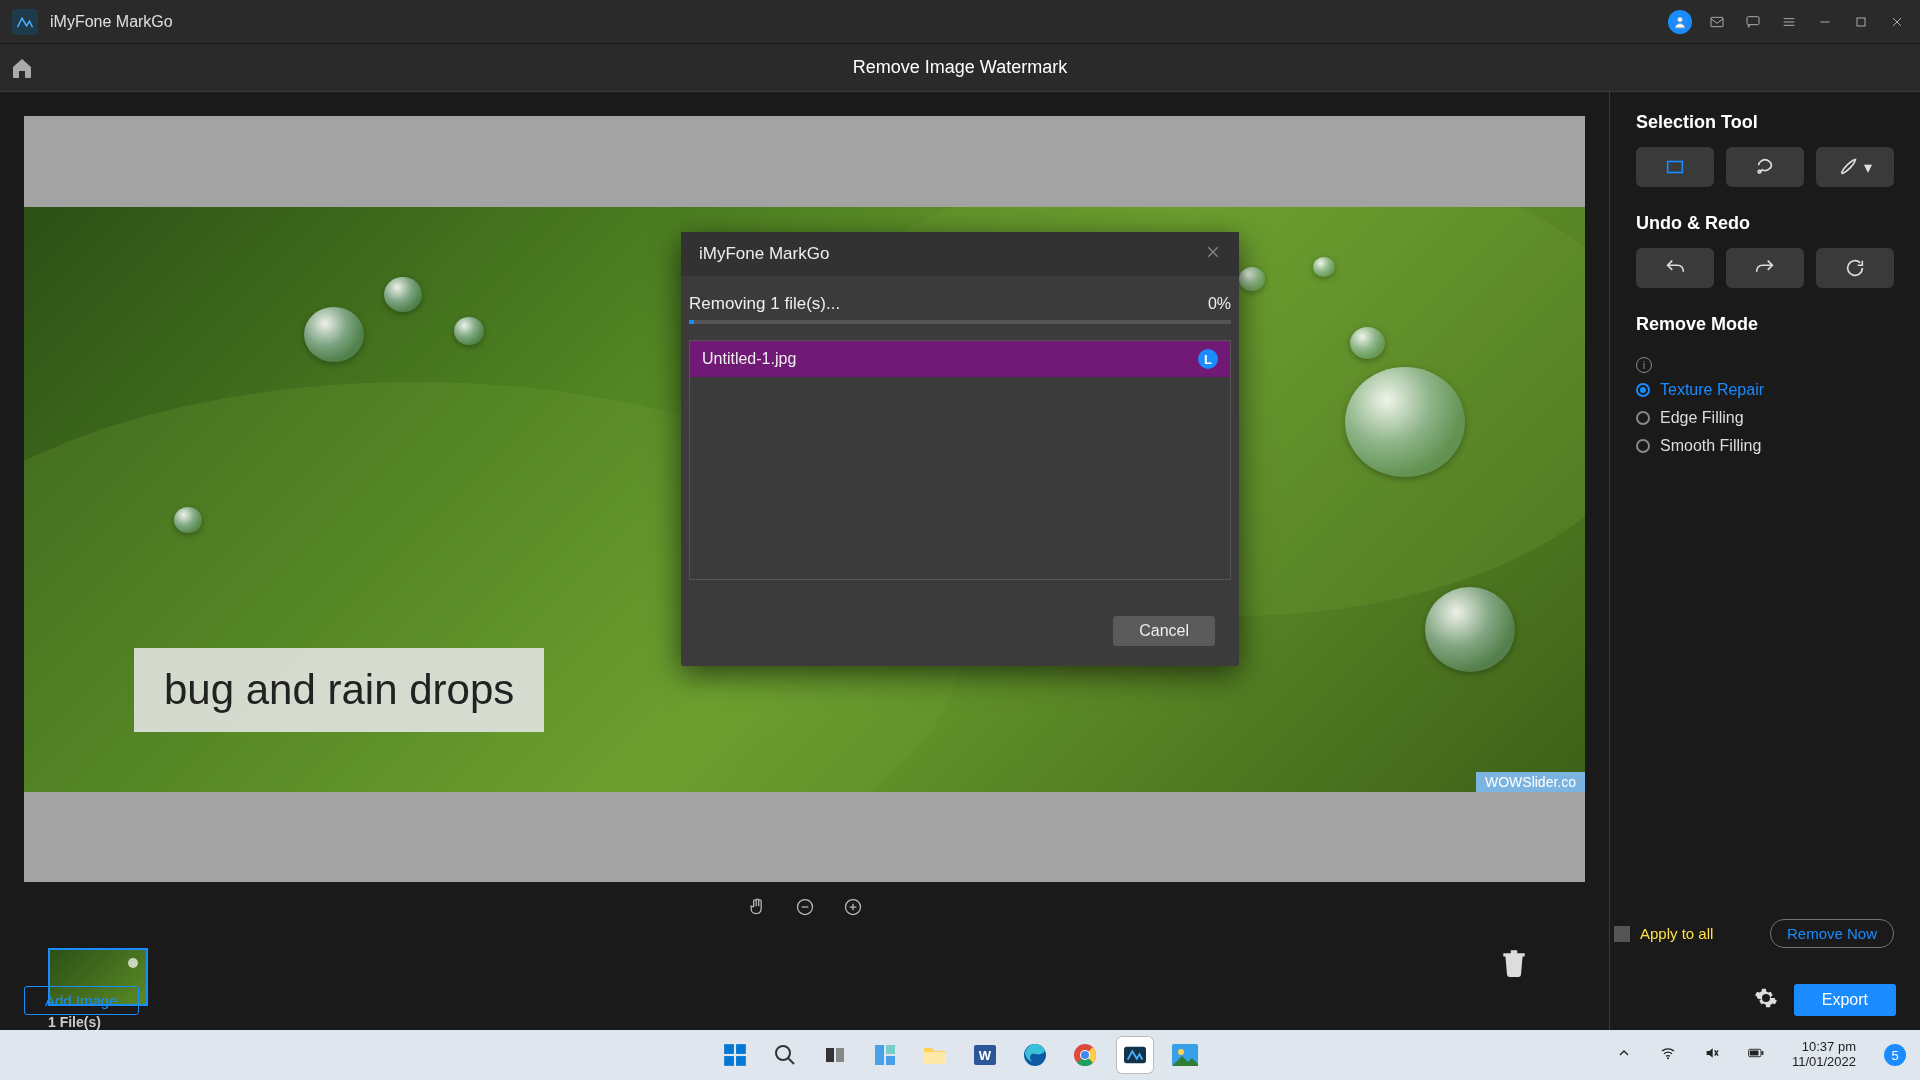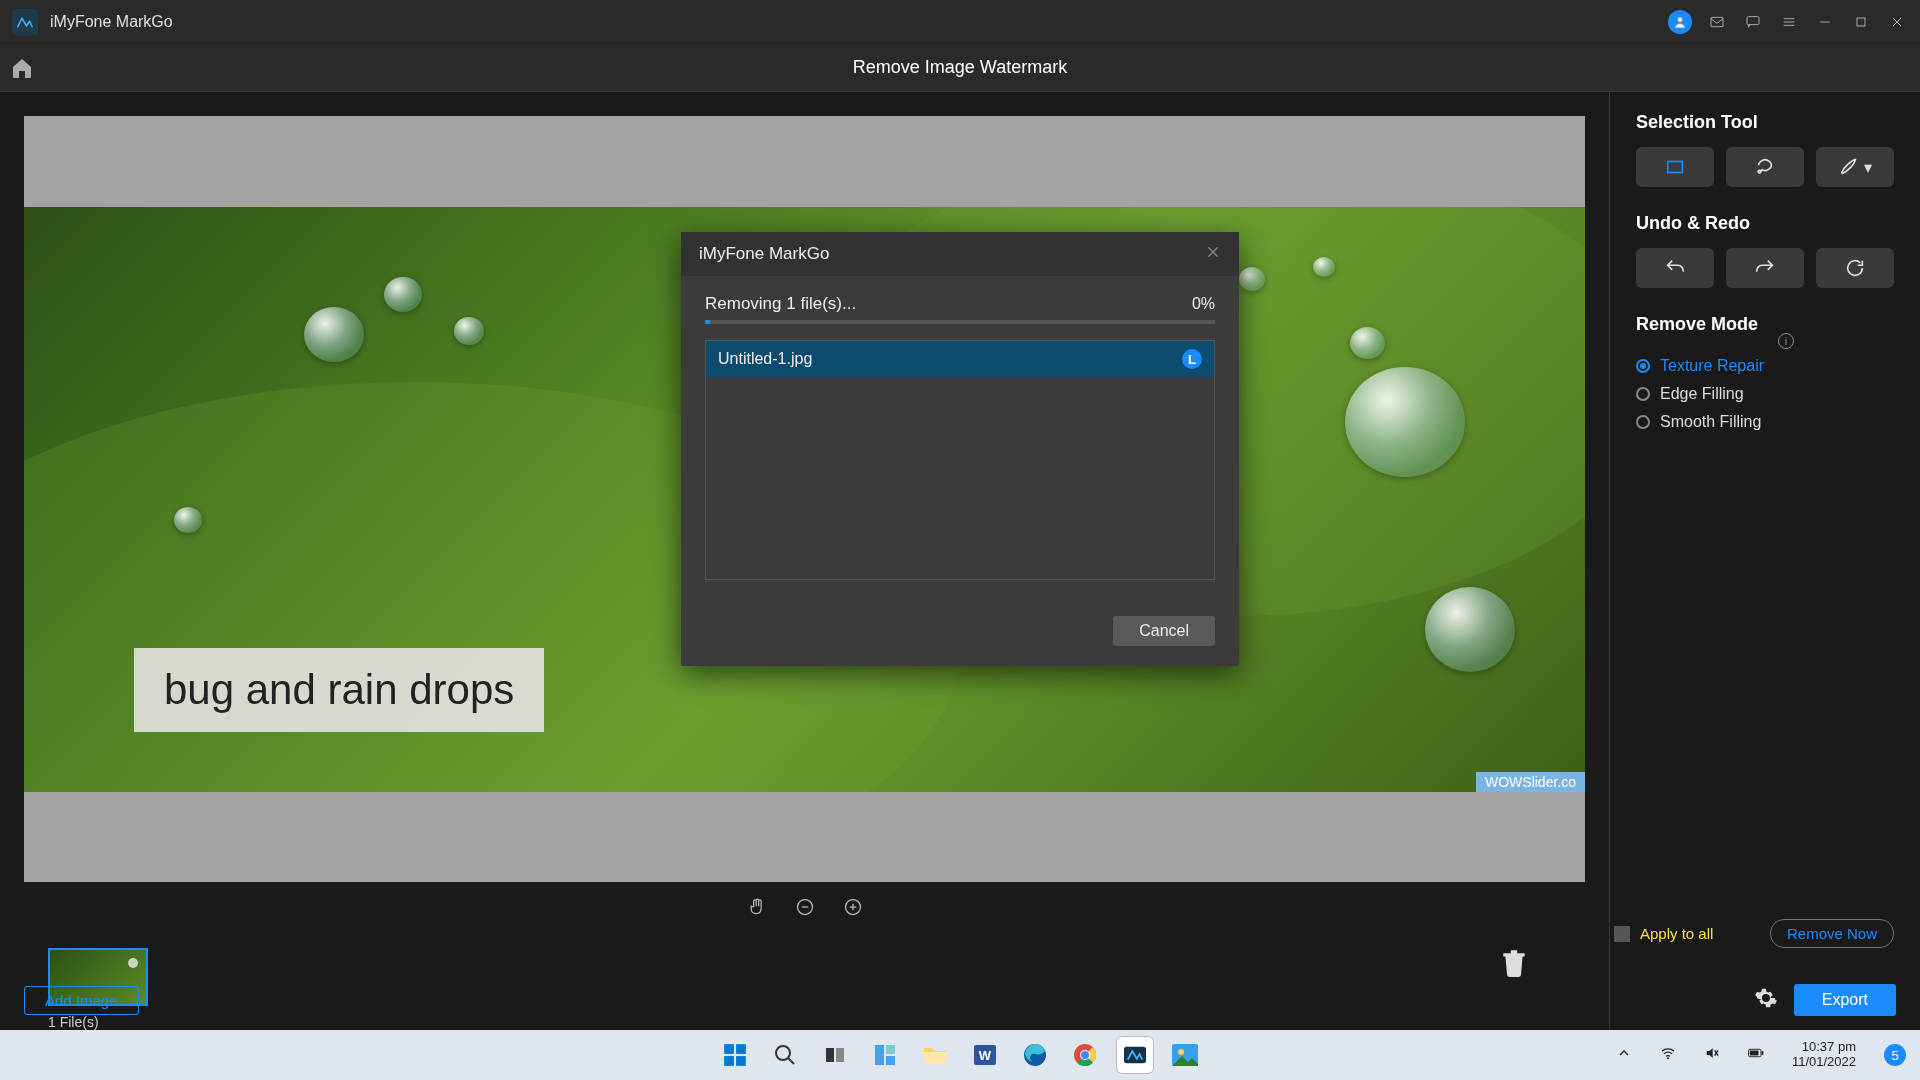--- a/index.html
+++ b/index.html
@@ -34,21 +34,21 @@
 .caption-box{position:absolute;left:110px;bottom:60px;background:rgba(230,230,230,.88);color:#222;padding:18px 30px;font-size:42px;font-weight:500;}
 .wowslider{position:absolute;right:0;bottom:0;background:#7bb4e0;color:#fff;font-size:14px;padding:2px 9px;}
 
 .canvas-tools{height:54px;display:flex;align-items:center;justify-content:center;gap:28px;color:#bbb;}
 .canvas-tools .tool svg{width:20px;height:20px;stroke:#bbb;fill:none;stroke-width:1.5;}
 
 
 .thumbs{padding:12px 24px 0 24px;}
 .thumbs .thumb{width:100px;height:58px;border:2px solid #1a8cff;background:linear-gradient(135deg,#2d5016,#5a8a25);position:relative;}
 .thumbs .thumb::after{content:"";position:absolute;right:8px;top:8px;width:10px;height:10px;border-radius:50%;background:rgba(255,255,255,.7);}
-.thumbs .count{font-size:14px;color:#ccc;margin-top:8px;}
+.thumbs .count{font-size:14px;color:#ccc;margin-top:8px;font-weight:bold;}
 .thumb-row{display:flex;align-items:flex-start;}
 .thumb-trash{margin-left:auto;margin-right:34px;color:#ddd;}
 .thumb-trash svg{width:26px;height:30px;fill:#ddd;}
 
 .bottom-bar{position:absolute;left:24px;right:24px;bottom:64px;display:flex;align-items:center;}
 .add-image-btn{border:1px solid #1a8cff;color:#1a8cff;background:transparent;padding:5px 20px;font-size:15px;border-radius:3px;cursor:pointer;}
 .settings-gear{margin-left:auto;margin-right:16px;color:#ddd;}
 .settings-gear svg{width:24px;height:24px;fill:#ddd;}
 .export-btn{background:#1a8cff;color:#fff;border:none;padding:7px 28px;font-size:16px;border-radius:3px;cursor:pointer;}
 
@@ -59,43 +59,43 @@
 .tool-btn{flex:1;height:40px;background:#3a3a3a;border-radius:6px;display:flex;align-items:center;justify-content:center;}
 .tool-btn.active svg{stroke:#1a8cff;}
 .tool-btn svg{width:22px;height:22px;stroke:#ddd;fill:none;stroke-width:1.8;}
 .tool-btn .caret{margin-left:4px;}
 .radio-group{margin-top:8px;text-align:center;}
 .radio-item{display:flex;align-items:center;gap:10px;margin-bottom:10px;font-size:16px;color:#ddd;cursor:pointer;}
 .radio-item .dot{width:14px;height:14px;border:2px solid #888;border-radius:50%;display:inline-block;position:relative;}
 .radio-item.selected{color:#1a8cff;}
 .radio-item.selected .dot{border-color:#1a8cff;}
 .radio-item.selected .dot::after{content:"";position:absolute;inset:2px;border-radius:50%;background:#1a8cff;}
-.mode-head{display:flex;align-items:flex-end;gap:20px;}
+.mode-head{display:flex;align-items:flex-start;gap:8px;flex-direction:column;}
 .info-ico{width:16px;height:16px;border:1px solid #888;border-radius:50%;display:inline-flex;align-items:center;justify-content:center;font-size:11px;color:#888;}
 
 .sidebar-bottom{position:absolute;right:26px;bottom:132px;width:280px;display:flex;align-items:center;gap:14px;}
 .apply-all{display:flex;align-items:center;gap:10px;color:#fde047;font-size:15px;}
 .apply-all .cb{width:16px;height:16px;background:#555;display:inline-block;}
 .remove-now-btn{margin-left:auto;border:1px solid #737373;color:#1a8cff;background:transparent;padding:5px 16px;border-radius:14px;font-size:15px;cursor:pointer;}
 
 
 .overlay{position:absolute;inset:92px 0 50px 0;display:flex;align-items:flex-start;justify-content:center;pointer-events:none;}
 .modal{margin-top:140px;width:558px;background:#3b3b3b;border-radius:3px;box-shadow:0 8px 30px rgba(0,0,0,.6);pointer-events:auto;}
 .modal-head{display:flex;align-items:center;padding:12px 18px;background:#323232;}
 .modal-head .title{font-size:17px;color:#eee;}
 .modal-head .close{margin-left:auto;color:#888;cursor:pointer;}
 .modal-head .close svg{width:16px;height:16px;stroke:#888;stroke-width:2;fill:none;}
-.modal-body{padding:18px 24px 20px;}
+.modal-body{padding:18px 8px 20px;}
 .progress-row{display:flex;align-items:baseline;margin-bottom:6px;}
 .progress-row .label{font-size:17px;color:#eee;}
 .progress-row .pct{margin-left:auto;font-size:16px;color:#eee;}
 .progress-bar{height:4px;background:#555;position:relative;margin-bottom:16px;}
 .progress-bar .fill{position:absolute;left:0;top:0;height:100%;width:1%;background:#1a8cff;}
 .file-list{border:1px solid #555;height:240px;overflow:auto;}
-.file-item{display:flex;align-items:center;padding:8px 12px;background:#0c4a6e;font-size:16px;color:#eee;}
+.file-item{display:flex;align-items:center;padding:8px 12px;background:#701a75;font-size:16px;color:#eee;}
 .file-item .spinner{margin-left:auto;width:20px;height:20px;border-radius:50%;background:#1a8cff;display:flex;align-items:center;justify-content:center;color:#fff;font-size:13px;font-weight:600;}
 .modal-foot{display:flex;justify-content:flex-end;padding:16px 24px 20px;}
 .cancel-btn{background:#5a5a5a;border:none;color:#eee;padding:6px 26px;font-size:16px;border-radius:3px;cursor:pointer;}
 
 
 .taskbar{position:absolute;left:0;right:0;bottom:0;height:50px;background:#dfe6ee;display:flex;align-items:center;}
 .taskbar .center{position:absolute;left:50%;transform:translateX(-50%);display:flex;gap:12px;}
 .taskbar .ico{width:38px;height:38px;border-radius:6px;display:flex;align-items:center;justify-content:center;font-size:22px;}
 .taskbar .ico.active{background:#fff;box-shadow:0 0 0 1px #bbb inset;}
 .taskbar .tray{margin-left:auto;margin-right:14px;display:flex;align-items:center;gap:28px;color:#222;}

